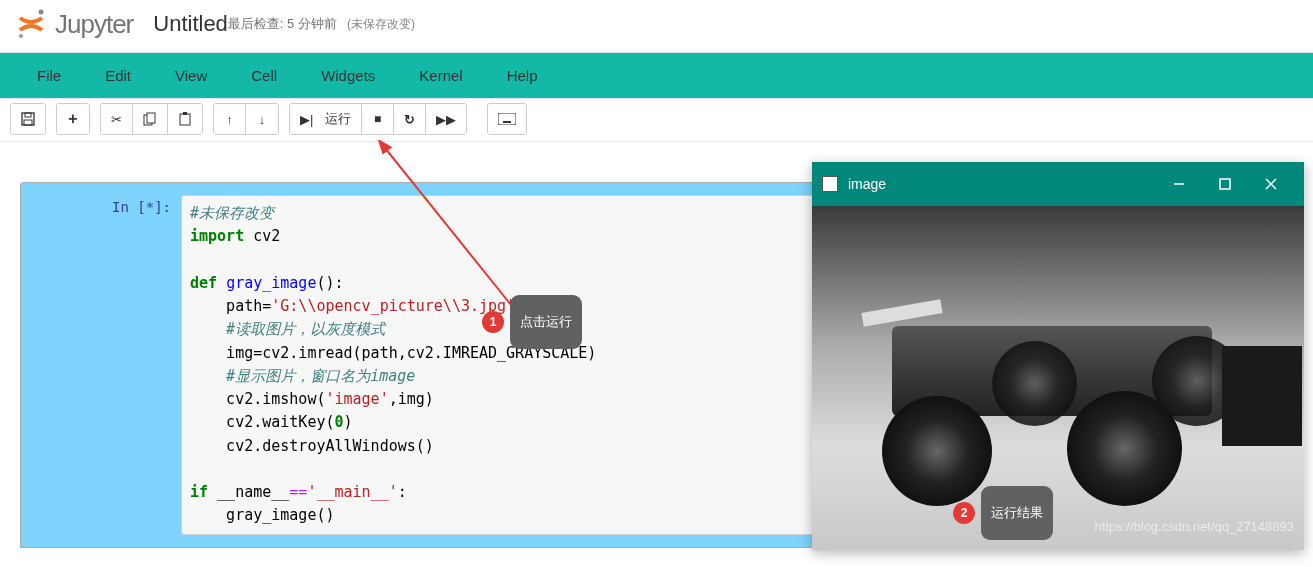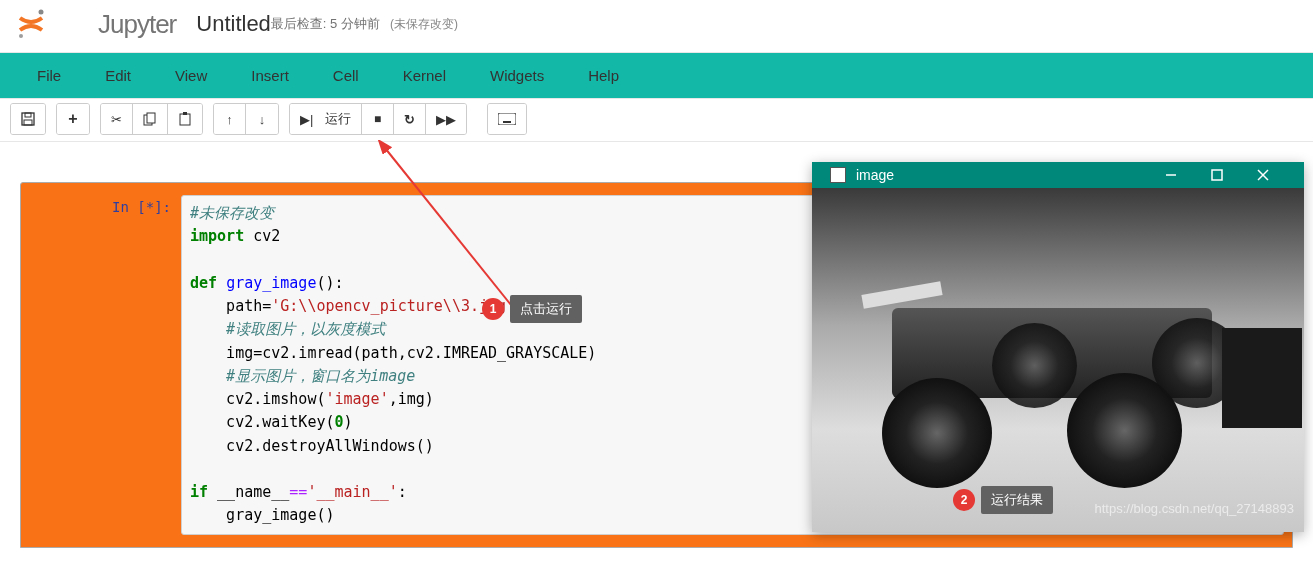--- a/index.html
+++ b/index.html
@@ -1,52 +1,52 @@
 <!DOCTYPE html>
 <html><head>
 <meta charset="utf-8">
 <style>
 * { box-sizing: border-box; margin: 0; padding: 0; }
 body { font-family: "Helvetica Neue", Helvetica, Arial, sans-serif; font-size: 14px; background: #fff; color: #000; width: 1313px; height: 567px; overflow: hidden; position: relative; }
 .header { display: flex; align-items: center; padding: 8px 15px 12px 15px; border-bottom: 1px solid #e7e7e7; }
 .logo { display: flex; align-items: center; gap: 8px; }
-.logo-text { font-size: 26px; color: #757575; letter-spacing: -1px; margin-left: 43px; }
+.logo-text { font-size: 26px; color: #757575; letter-spacing: -1px; }
 .notebook-name { font-size: 22px; color: #333; margin-left: 20px; }
 .checkpoint { font-size: 13px; color: #737373; }
 .unsaved { font-size: 12px; color: #888; margin-left: 10px; }
 .menubar { display: flex; padding: 4px 15px; border-bottom: 1px solid #e7e7e7; background: #14b8a6; }
 .menubar-item { padding: 10px 22px; color: #333; cursor: pointer; font-size: 15px; }
 .toolbar-container { padding: 4px 10px 6px 10px; border-bottom: 1px solid #e7e7e7; background: #fff; display: flex; gap: 8px; align-items: center; }
 .btn-group { display: flex; border: 1px solid #ccc; border-radius: 3px; overflow: hidden; }
 .btn-group + .btn-group { margin-left: 2px; }
 .toolbar-btn { background: #fff; border: none; border-right: 1px solid #ccc; padding: 5px 10px; cursor: pointer; font-size: 13px; color: #333; display: flex; align-items: center; gap: 4px; min-width: 32px; height: 30px; justify-content: center; }
 .toolbar-btn:last-child { border-right: none; }
 .toolbar-select { border: 1px solid #ccc; border-radius: 3px; padding: 4px 30px 4px 10px; height: 30px; background: #fff; font-size: 13px; appearance: none; position: relative; min-width: 140px; }
 .select-wrap { position: relative; }
 .select-wrap::after { content: '▼'; font-size: 8px; position: absolute; right: 10px; top: 50%; transform: translateY(-50%); pointer-events: none; color: #666;}
 .notebook-area { padding: 40px 20px 20px 20px; background: #fff; }
-.notebook-inner { border: 1px solid #ababab; border-top-left-radius: 3px; border-top-right-radius: 3px; background: #f97316; margin: 0 0 0 0; }
+.notebook-inner { border: 1px solid #ababab; border-top-left-radius: 3px; border-top-right-radius: 3px; background: #7dd3fc; margin: 0 0 0 0; }
 .cell { display: flex; padding: 12px 8px 12px 0; }
 .prompt { width: 160px; text-align: right; padding: 4px 10px 0 0; font-family: monospace; font-size: 14px; color: #303F9F; flex-shrink: 0; }
 .input-area { flex: 1; border: 1px solid #cfcfcf; border-radius: 3px; background: #f7f7f7; padding: 6px 8px; font-family: monospace; font-size: 15px; line-height: 1.55; white-space: pre; overflow: hidden; }
 .c-comment { color: #408080; font-style: italic; }
 .c-keyword { color: #008000; font-weight: bold; }
 .c-func { color: #0000ff; }
 .c-string { color: #BA2121; }
 .c-op { color: #AA22FF; }
 .image-window { position: absolute; top: 162px; left: 812px; width: 492px; background: #fff; box-shadow: 0 3px 12px rgba(0,0,0,0.3); }
-.titlebar { background: #00897b; color: #fff; display: flex; align-items: center; padding: 6px 18px; height: 26px; }
+.titlebar { background: #00897b; color: #fff; display: flex; align-items: center; padding: 6px 10px; height: 44px; }
 .titlebar-icon { width: 16px; height: 16px; background: #fff; margin-right: 10px; border: 1px solid #555; }
 .titlebar-title { flex: 1; font-size: 14px; }
 .win-btn { width: 46px; height: 34px; display: flex; align-items: center; justify-content: center; cursor: pointer; }
 .image-content { width: 100%; height: 344px; background: linear-gradient(180deg, #3a3a3a 0%, #aaa 40%, #ddd 70%, #c8c8c8 100%); position: relative; overflow: hidden; }
 .watermark { position: absolute; bottom: 16px; right: 10px; color: rgba(255,255,255,0.6); font-size: 13px; }
 .annotation { position: absolute; display: flex; align-items: center; gap: 6px; z-index: 50; }
 .anno-badge { width: 22px; height: 22px; border-radius: 50%; background: #e53935; color: #fff; display: flex; align-items: center; justify-content: center; font-size: 12px; font-weight: bold; }
-.anno-label { background: #616161; color: #fff; padding: 5px 10px; font-size: 13px; border-radius: 2px; }
+.anno-label { background: #616161; color: #fff; padding: 18px 10px; font-size: 13px; border-radius: 9px; }
 .arrow-svg { position: absolute; top: 140px; left: 375px; width: 150px; height: 180px; z-index: 40; pointer-events: none; }
 .car-body { position: absolute; top: 80px; left: 30px; width: 430px; height: 230px; }
 .wheel { border-radius: 50%; background: radial-gradient(circle, #666 0%, #222 40%, #111 70%); position: absolute; }
 </style>
 </head>
 <body>
 
 <div class="header">
   <div class="logo">
     <svg width="32" height="32" viewBox="0 0 32 32">
@@ -59,24 +59,23 @@
   </div>
   <span class="notebook-name">Untitled</span>
   <span class="checkpoint">最后检查: 5 分钟前</span>
   <span class="unsaved">(未保存改变)</span>
 </div>
 
 <div class="menubar">
   <div class="menubar-item">File</div>
   <div class="menubar-item">Edit</div>
   <div class="menubar-item">View</div>
-  <div class="menubar-item">Insert</div>
   <div class="menubar-item">Cell</div>
+  <div class="menubar-item">Widgets</div>
   <div class="menubar-item">Kernel</div>
-  <div class="menubar-item">Widgets</div>
   <div class="menubar-item">Help</div>
 </div>
 
 <div class="toolbar-container">
   <div class="btn-group">
     <button class="toolbar-btn">
         <svg width="14" height="14" viewBox="0 0 14 14">
           <rect x="1" y="1" width="12" height="12" fill="none" stroke="#333" stroke-width="1.3"></rect>
           <rect x="4" y="1" width="6" height="4" fill="none" stroke="#333"></rect>
           <rect x="3" y="8" width="8" height="5" fill="none" stroke="#333"></rect>

